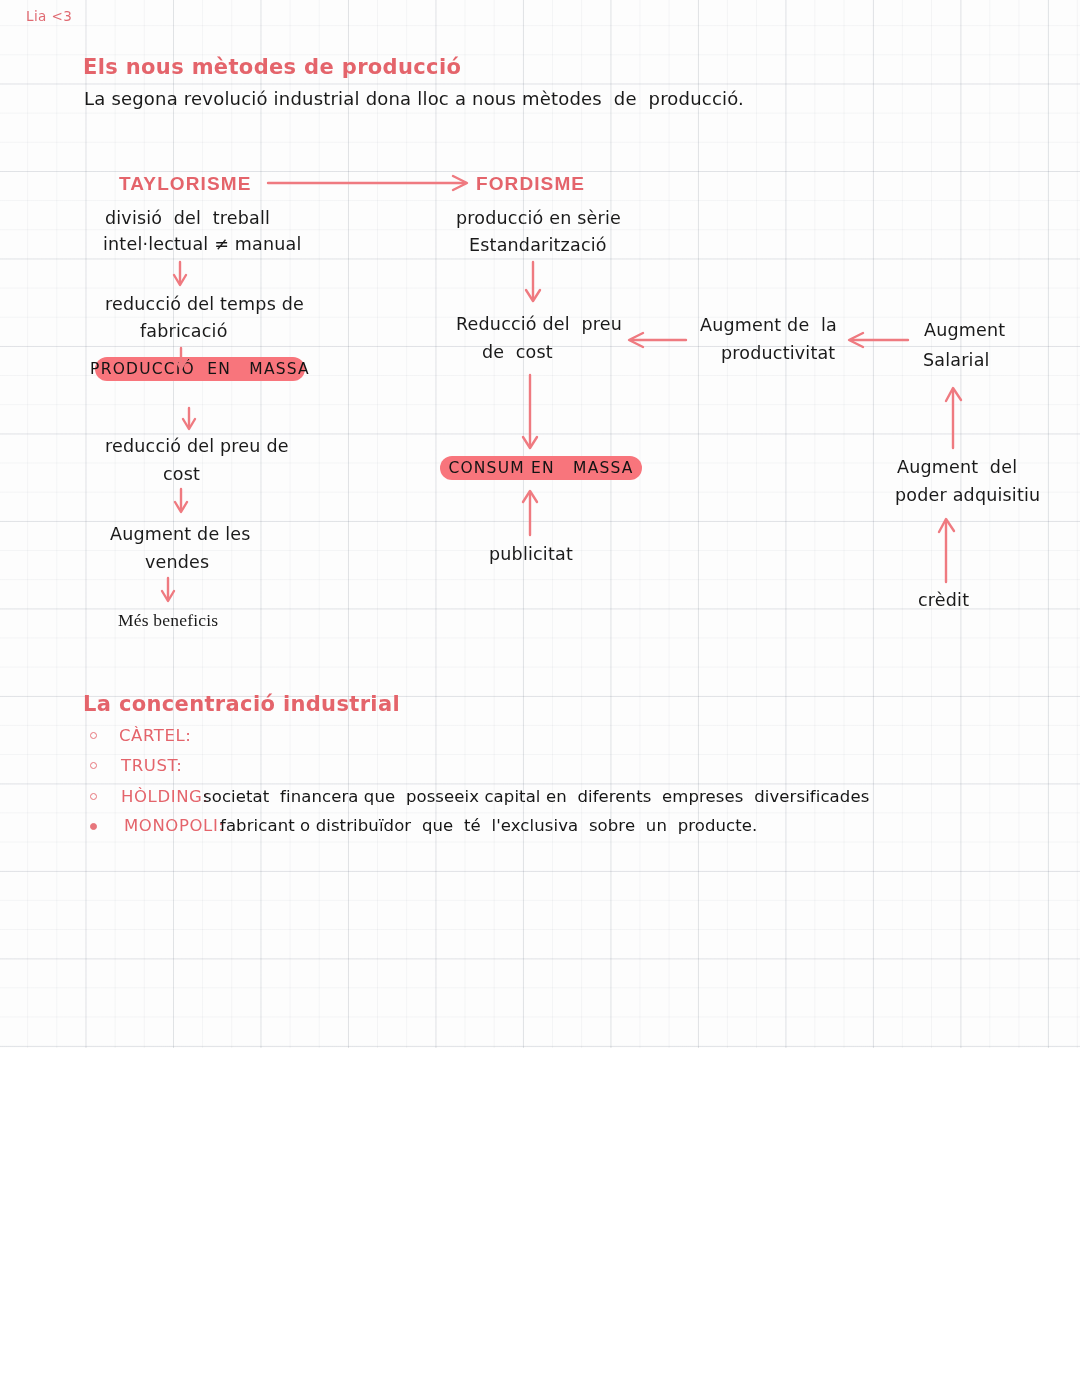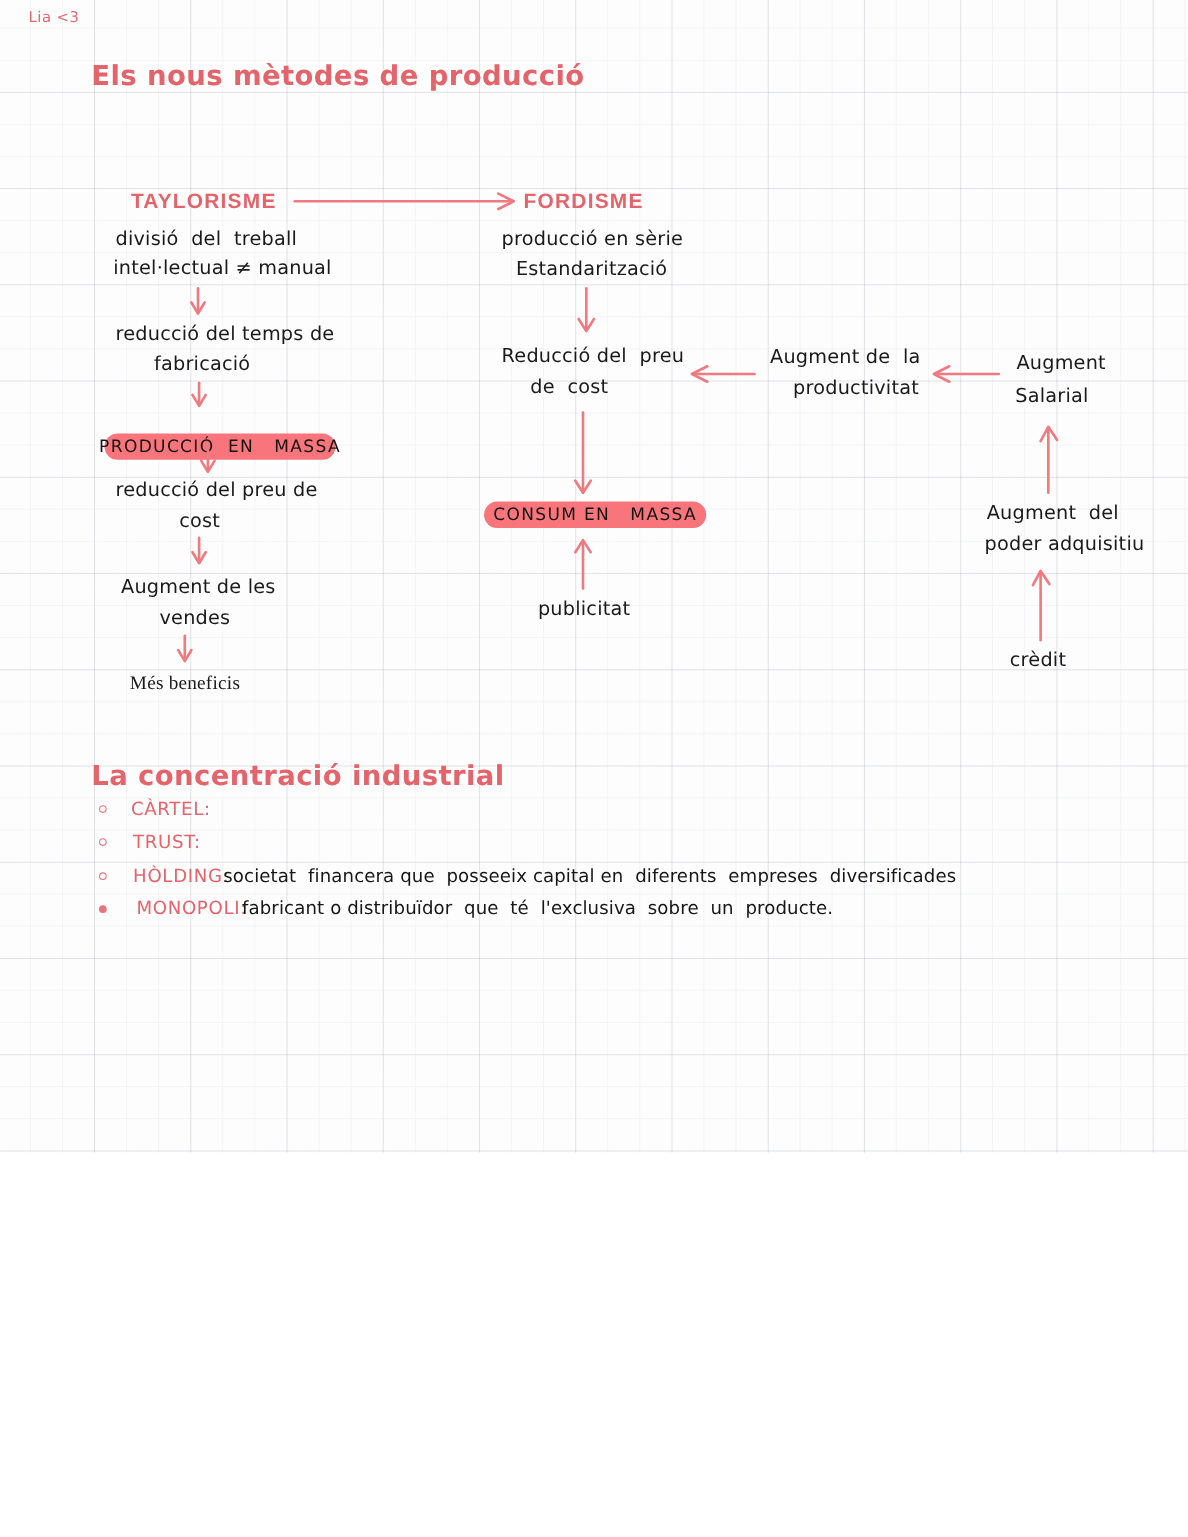--- a/index.html
+++ b/index.html
@@ -37,21 +37,21 @@
   .hand {
     font-family: "DejaVu Sans", sans-serif;
     color: #1a1a1a;
     font-size: 17.5px;
     letter-spacing: 0.2px;
     font-weight: 400;
   }
   .heading {
     font-family: "DejaVu Sans", sans-serif;
     color: #e4646b;
-    font-size: 25px;
+    font-size: 21px;
     font-weight: 600;
     letter-spacing: 0.35px;
   }
   .caps-red {
     font-family: Liberation Sans, sans-serif;
     color: #e4646b;
     font-size: 19px;
     font-weight: 600;
     letter-spacing: 1.1px;
   }
@@ -117,30 +117,31 @@
   }
 </style>
 </head>
 <body>
 
 <div id="page">
 
   <div class="t signature" style="left:26px; top:9px;">Lia &lt;3</div>
 
   <div class="t heading" style="left:83px; top:55px;">Els nous mètodes de producció</div>
+  <div class="t hand" style="left:84px; top:89px; font-size:18px;">La segona revolució industrial dona lloc a nous mètodes  de  producció.</div>
 
   <div class="t caps-red" style="left:119px; top:173px;">TAYLORISME</div>
 
   <div class="t hand" style="left:105px; top:208px;">divisió  del  treball</div>
   <div class="t hand" style="left:103px; top:234px;">intel·lectual ≠ manual</div>
 
   <div class="t hand" style="left:105px; top:294px;">reducció del temps de</div>
   <div class="t hand" style="left:140px; top:321px;">fabricació</div>
 
-  <div class="pill" style="left:95px; top:394px; width:210px; height:24px;">PRODUCCIÓ  EN   MASSA</div>
+  <div class="pill" style="left:95px; top:357px; width:210px; height:24px;">PRODUCCIÓ  EN   MASSA</div>
 
   <div class="t hand" style="left:105px; top:436px;">reducció del preu de</div>
   <div class="t hand" style="left:163px; top:464px;">cost</div>
 
   <div class="t hand" style="left:110px; top:524px;">Augment de les</div>
   <div class="t hand" style="left:145px; top:552px;">vendes</div>
 
   <div class="t hand" style="left:118px; top:610px;font-family:Liberation Serif, serif;">Més beneficis</div>
 
   <div class="t caps-red" style="left:476px; top:173px;">FORDISME</div>

